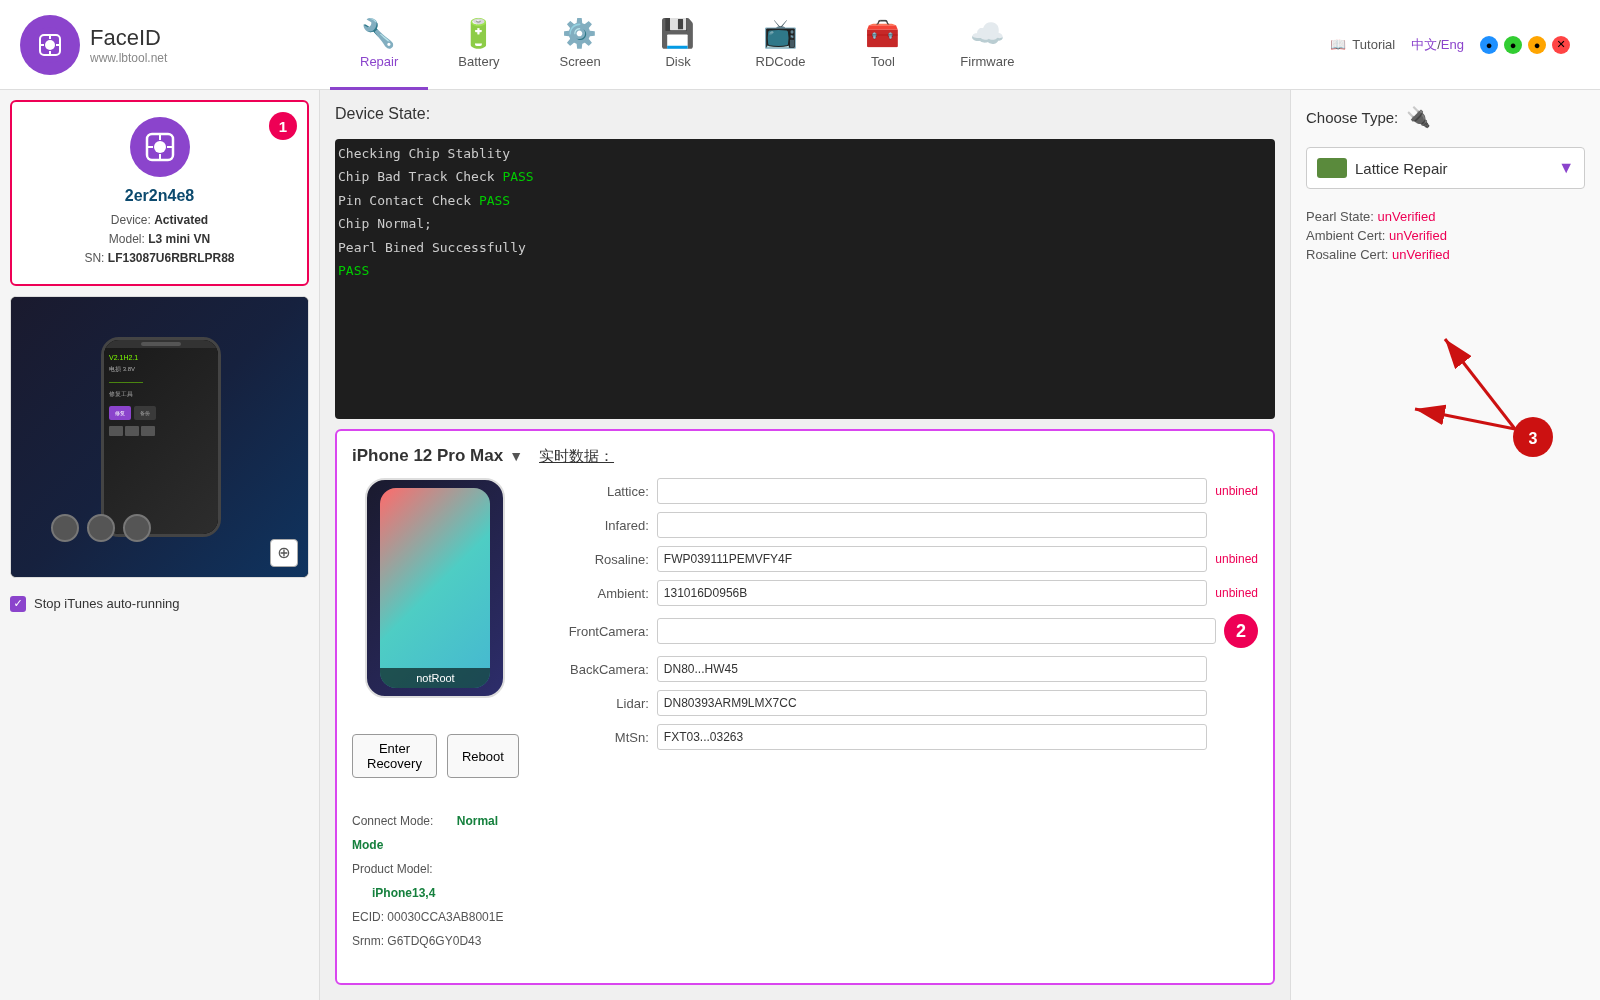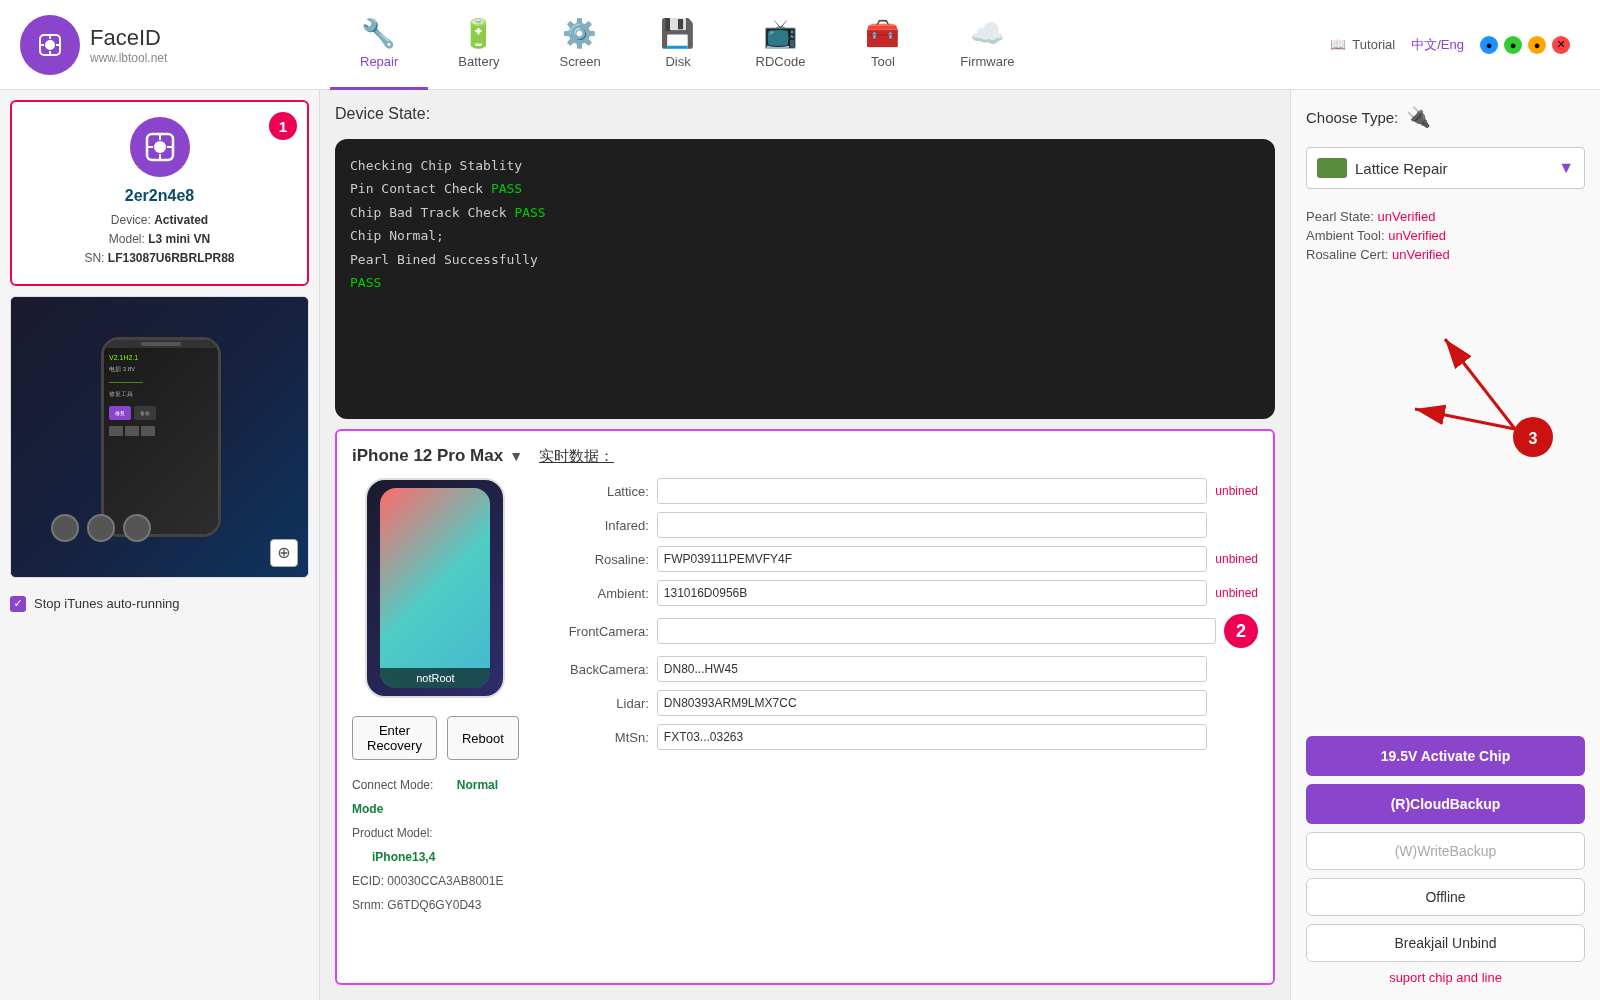--- a/index.html
+++ b/index.html
@@ -49,32 +49,32 @@
     .screen-text { color: #7fff00; font-size: 7px; line-height: 1.4; }
 
     .zoom-btn { position: absolute; bottom: 10px; right: 10px; width: 28px; height: 28px; border: 1px solid #aaa; border-radius: 4px; background: #fff; display: flex; align-items: center; justify-content: center; cursor: pointer; font-size: 16px; color: #555; }
 
     .stop-itunes { display: flex; align-items: center; gap: 8px; padding: 8px 0; font-size: 13px; color: #333; }
     .checkbox { width: 16px; height: 16px; background: #8B44CC; border-radius: 3px; display: flex; align-items: center; justify-content: center; color: #fff; font-size: 11px; cursor: pointer; }
 
     
     .center { flex: 1; padding: 15px; display: flex; flex-direction: column; gap: 10px; }
     .device-state-label { font-size: 16px; color: #333; margin-bottom: 6px; }
-    .terminal { background: #1e1e1e; border-radius: 12px; padding: 15px; flex: 0 0 280px; overflow: hidden; }
+    .terminal { background: #1e1e1e; border-radius: 4px; padding: 3px; flex: 0 0 280px; overflow: hidden; }
     .terminal-line { font-family: monospace; font-size: 13px; line-height: 1.8; color: #ccc; }
     .terminal-pass { color: #00cc00; }
 
     .device-panel { border: 2px solid #d946ef; border-radius: 6px; padding: 15px; background: #fff; flex: 1; }
     .device-panel-header { display: flex; align-items: center; gap: 10px; margin-bottom: 12px; }
     .device-model-select { display: flex; align-items: center; gap: 6px; font-size: 17px; font-weight: bold; color: #333; }
     .dropdown-arrow { font-size: 14px; color: #555; cursor: pointer; }
     .realtime-label { font-size: 15px; color: #333; margin-left: 6px; text-decoration: underline; }
 
     .panel-body { display: flex; gap: 20px; }
-    .phone-preview { flex: 0 0 160px; display: flex; flex-direction: column; align-items: center; gap: 8px; }
+    .phone-preview { flex: 0 0 160px; display: flex; flex-direction: column; align-items: center; gap: 26px; }
     .phone-img { width: 140px; height: 220px; border: 2px solid #ddd; border-radius: 20px; background: linear-gradient(135deg, #1a1a2e, #2d2d6b); display: flex; align-items: center; justify-content: center; overflow: hidden; position: relative; }
     .phone-screen-inner { width: 110px; height: 200px; border-radius: 16px; background: linear-gradient(135deg, #ff6b6b, #4ecdc4, #45b7d1); overflow: hidden; display: flex; align-items: flex-end; }
     .notroot-badge { background: rgba(0,0,0,0.6); color: #fff; font-size: 11px; padding: 4px 8px; text-align: center; width: 100%; }
 
     .panel-buttons { display: flex; gap: 10px; margin-top: 10px; }
     .btn-recovery { border: 1px solid #999; background: #f9f9f9; padding: 6px 14px; border-radius: 4px; cursor: pointer; font-size: 13px; }
     .btn-reboot { border: 1px solid #999; background: #f9f9f9; padding: 6px 14px; border-radius: 4px; cursor: pointer; font-size: 13px; }
 
     .panel-info { font-size: 12px; color: #555; line-height: 2; margin-top: 5px; }
     .panel-info b { color: #15803d; padding-left: 20px; }
@@ -244,22 +244,22 @@
     <div class="stop-itunes">
       <div class="checkbox">✓</div>
       <span>Stop iTunes auto-running</span>
     </div>
   </div>
 
   <div class="center">
     <div class="device-state-label">Device State:</div>
     <div class="terminal">
       <div class="terminal-line">Checking Chip Stablity</div>
+      <div class="terminal-line">Chip Bad Track Check <span class="terminal-pass">PASS</span></div>
       <div class="terminal-line">Pin Contact Check <span class="terminal-pass">PASS</span></div>
-      <div class="terminal-line">Chip Bad Track Check <span class="terminal-pass">PASS</span></div>
       <div class="terminal-line">Chip Normal;</div>
       <div class="terminal-line">Pearl Bined Successfully</div>
       <div class="terminal-line terminal-pass">PASS</div>
     </div>
 
     <div class="device-panel">
       <div class="device-panel-header">
         <div class="device-model-select">
           <span>iPhone 12 Pro Max</span>
           <span class="dropdown-arrow">▼</span>
@@ -346,21 +346,21 @@
       </div>
       <span class="type-select-arrow">▼</span>
     </div>
 
     <div style="margin-bottom:8px;">
       <div class="cert-row">
         <span>Pearl State:</span>
         <span class="cert-unverified">unVerified</span>
       </div>
       <div class="cert-row">
-        <span>Ambient Tool:</span>
+        <span>Ambient Cert:</span>
         <span class="cert-unverified">unVerified</span>
       </div>
       <div class="cert-row">
         <span>Rosaline Cert:</span>
         <span class="cert-unverified">unVerified</span>
       </div>
     </div>
 
     <div style="position:relative; height:180px; display:flex; align-items:center; justify-content:flex-end;">
       <svg width="200" height="170" viewBox="0 0 200 170">
@@ -373,22 +373,14 @@
 
         <line x1="130" y1="140" x2="60" y2="50" stroke="#cc1111" stroke-width="3" marker-end="url(#arrowhead)"></line>
 
         <line x1="130" y1="140" x2="30" y2="120" stroke="#cc1111" stroke-width="3" marker-end="url(#arrowhead)"></line>
 
         <circle cx="148" cy="148" r="20" fill="#cc1111"></circle>
         <text x="148" y="155" text-anchor="middle" fill="white" font-size="16" font-weight="bold">3</text>
       </svg>
     </div>
 
-    <div class="action-buttons">
-      <button class="btn-purple">19.5V Activate Chip</button>
-      <button class="btn-purple">(R)CloudBackup</button>
-      <button class="btn-outline disabled">(W)WriteBackup</button>
-      <button class="btn-outline">Offline</button>
-      <button class="btn-outline">Breakjail Unbind</button>
-      <div class="btn-support">suport chip and line</div>
-    </div>
   </div>
 </div>
 
 </body></html>

